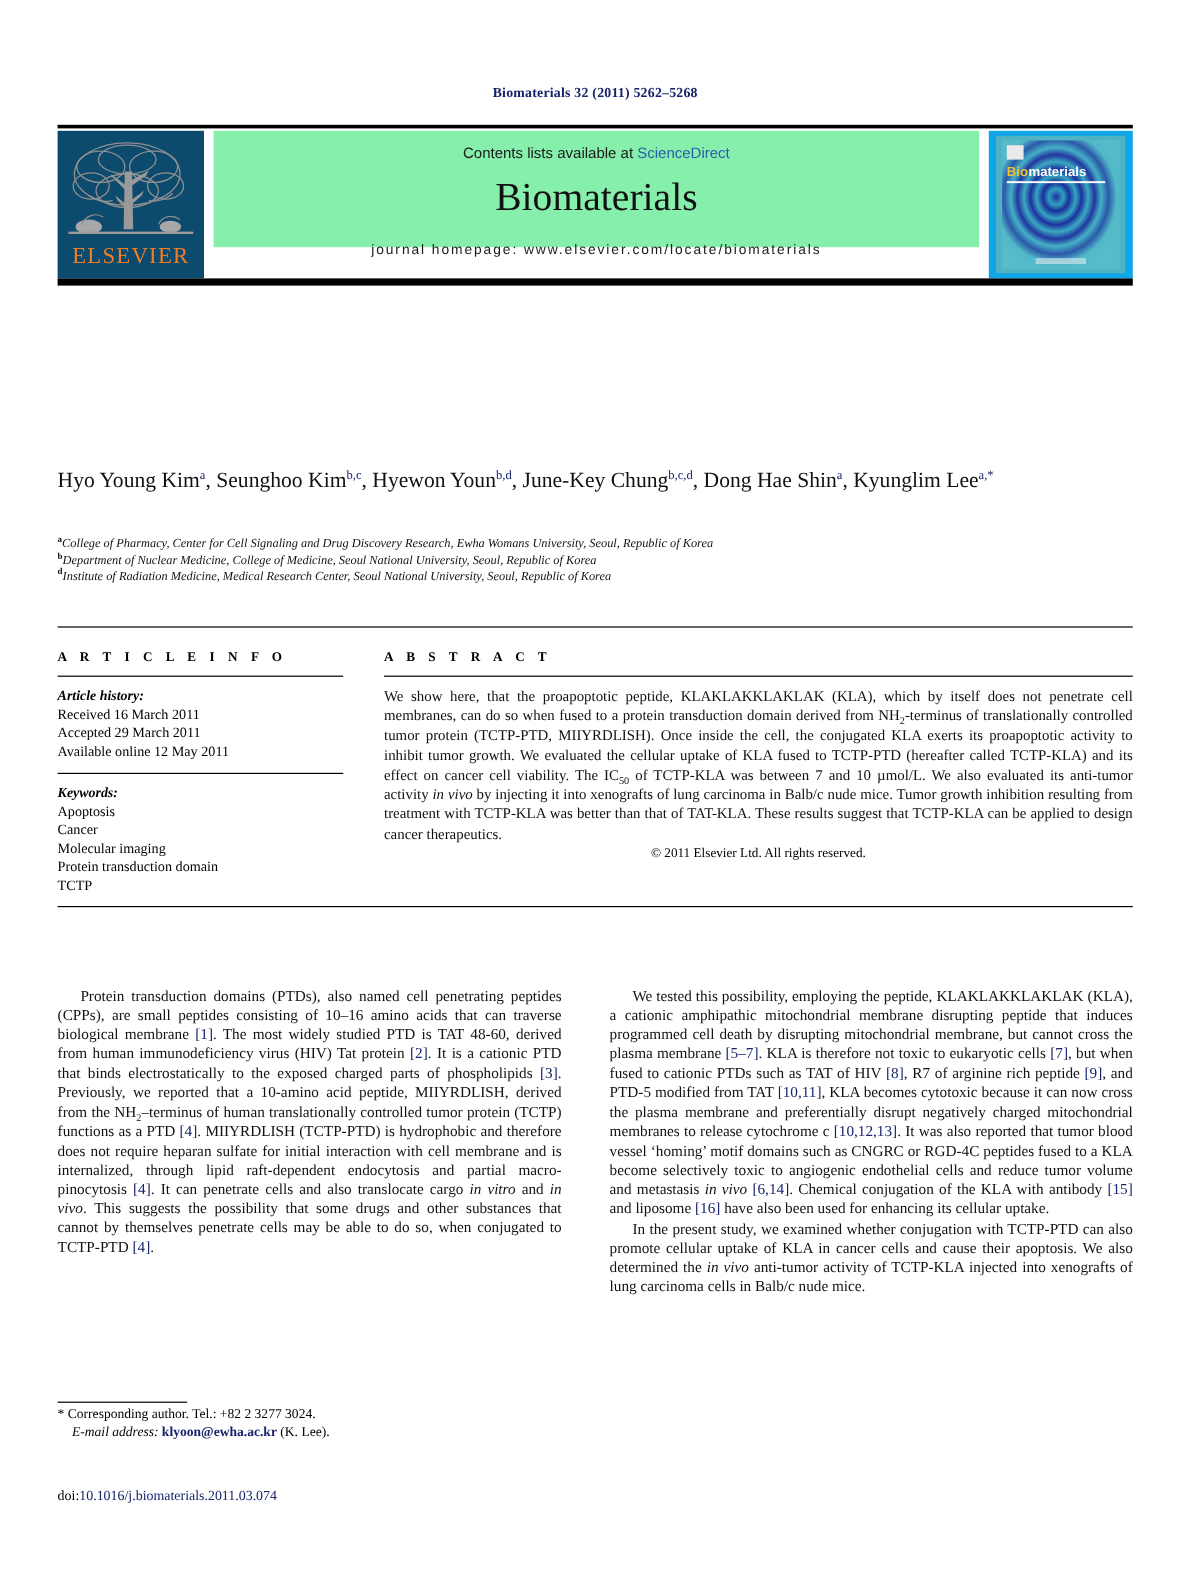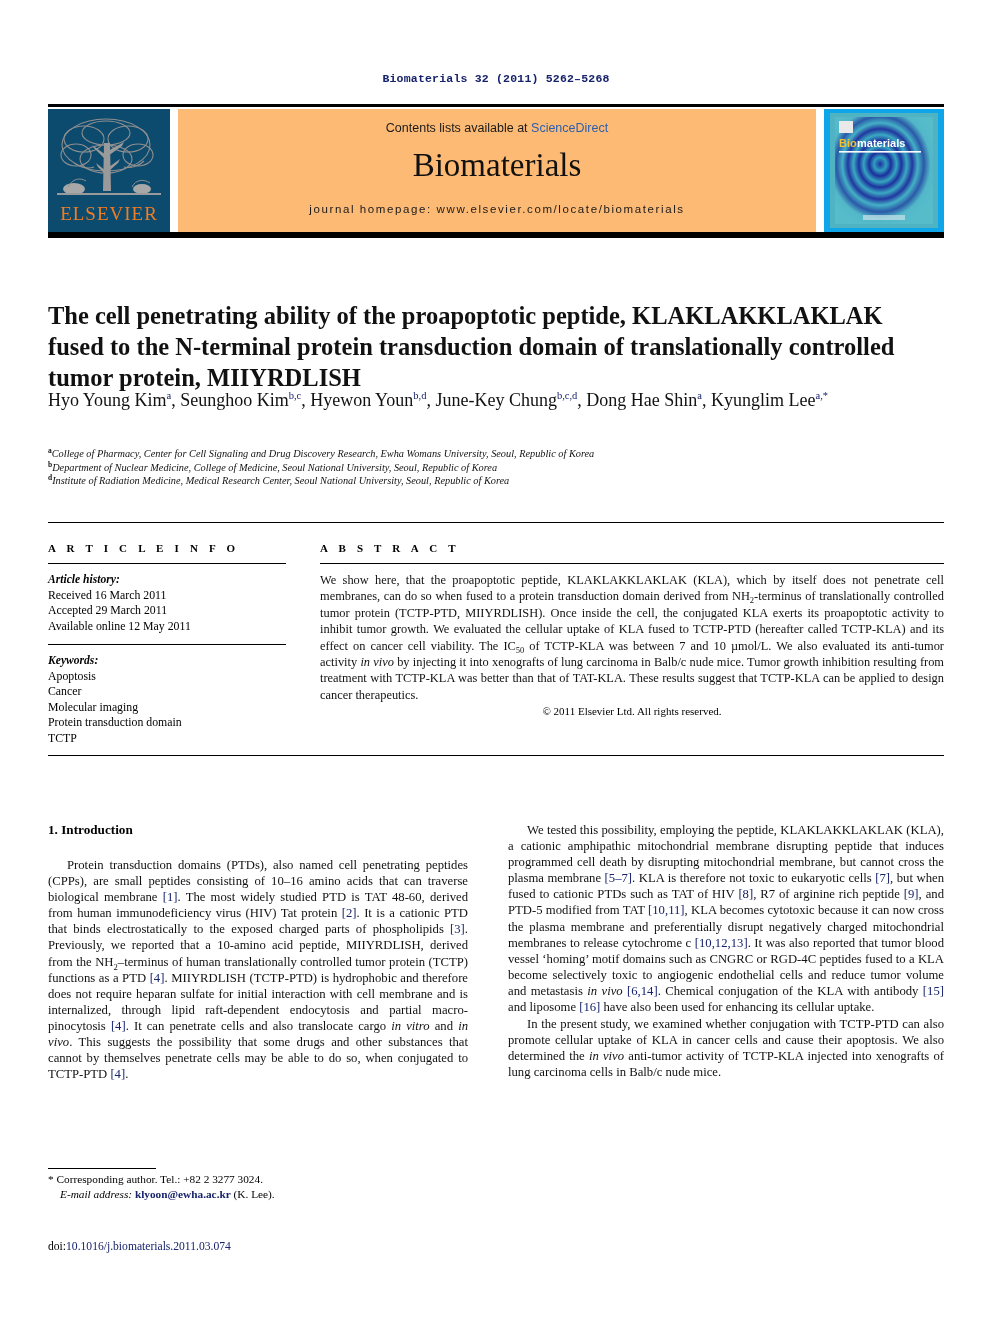--- a/index.html
+++ b/index.html
@@ -21,21 +21,21 @@
     width: 992px;
     height: 1323px;
   }
 
   
   .running-head {
     position: absolute;
     left: 0; top: 72px;
     width: 992px;
     text-align: center;
-    font-family: Liberation Mono, monospace;
+    font-family: Liberation Serif, serif;
     font-weight: bold;
     font-size: 11.5px;
     letter-spacing: .2px;
     color: #16226b;
   }
 
   
   .masthead {
     position: absolute;
     left: 48px; top: 104px;
@@ -77,22 +77,22 @@
     font-family: "Liberation Serif", serif;
     font-size: 19px;
     letter-spacing: 1px;
     color: #ef7d22;
   }
 
   .mast-center {
     position: absolute;
     left: 130px; top: 5px;
     width: 638px;
-    height: 123px;
-    background: #fdba74;
+    height: 97px;
+    background: #86efac;
   }
   .contents-line {
     position: absolute;
     left: 0; top: 12px;
     width: 638px;
     text-align: center;
     font-family: "Liberation Sans", sans-serif;
     font-size: 12.5px;
     color: #1a1a1a;
   }
@@ -411,21 +411,20 @@
           <text x="27" y="34" font-family="Liberation Sans, sans-serif" font-size="11" font-weight="bold" fill="#ffffff">materials</text>
         </g>
         <rect x="9" y="38" width="82" height="1.6" fill="#ffffff"></rect>
         <rect x="33" y="102" width="42" height="5" fill="#c9e3e8" opacity="0.7"></rect>
       </svg>
     </div>
 
     <div class="mast-rule-bottom"></div>
   </div>
 
-  <h1 class="title">The cell penetrating ability of the proapoptotic peptide, KLAKLAKKLAKLAK fused to the N-terminal protein transduction domain of translationally controlled tumor protein, MIIYRDLISH</h1>
 
   <div class="authors"><span>Hyo Young Kim</span><sup>a</sup>, <span>Seunghoo Kim</span><sup>b,c</sup>, <span>Hyewon Youn</span><sup>b,d</sup>, <span>June-Key Chung</span><sup>b,c,d</sup>, <span>Dong Hae Shin</span><sup>a</sup>, <span>Kyunglim Lee</span><sup>a,*</sup></div>
 
   <div class="affiliations">
       <div><span class="mark">a</span>College of Pharmacy, Center for Cell Signaling and Drug Discovery Research, Ewha Womans University, Seoul, Republic of Korea</div>
       <div><span class="mark">b</span>Department of Nuclear Medicine, College of Medicine, Seoul National University, Seoul, Republic of Korea</div>
       <div><span class="mark">d</span>Institute of Radiation Medicine, Medical Research Center, Seoul National University, Seoul, Republic of Korea</div>
     </div>
 
   <div class="panel-rule-top"></div>
@@ -454,21 +453,20 @@
   <div class="abs-col">
     <div class="sec-head">A B S T R A C T</div>
     <div class="hr-thin"></div>
     <div class="abstract-body">
       We show here, that the proapoptotic peptide, KLAKLAKKLAKLAK (KLA), which by itself does not penetrate cell membranes, can do so when fused to a protein transduction domain derived from NH<sub>2</sub>-terminus of translationally controlled tumor protein (TCTP-PTD, MIIYRDLISH). Once inside the cell, the conjugated KLA exerts its proapoptotic activity to inhibit tumor growth. We evaluated the cellular uptake of KLA fused to TCTP-PTD (hereafter called TCTP-KLA) and its effect on cancer cell viability. The IC<sub>50</sub> of TCTP-KLA was between 7 and 10 µmol/L. We also evaluated its anti-tumor activity <i>in vivo</i> by injecting it into xenografts of lung carcinoma in Balb/c nude mice. Tumor growth inhibition resulting from treatment with TCTP-KLA was better than that of TAT-KLA. These results suggest that TCTP-KLA can be applied to design cancer therapeutics.
     </div>
     <div class="copyright">© 2011 Elsevier Ltd. All rights reserved.</div>
   </div>
 
   <div class="col-left">
-    <div class="h2">1. Introduction</div>
     <p class="para">
       Protein transduction domains (PTDs), also named cell penetrating peptides (CPPs), are small peptides consisting of 10–16 amino acids that can traverse biological membrane <span class="ref">[1]</span>. The most widely studied PTD is TAT 48-60, derived from human immunodeficiency virus (HIV) Tat protein <span class="ref">[2]</span>. It is a cationic PTD that binds electrostatically to the exposed charged parts of phospholipids <span class="ref">[3]</span>. Previously, we reported that a 10-amino acid peptide, MIIYRDLISH, derived from the NH<sub>2</sub>–terminus of human translationally controlled tumor protein (TCTP) functions as a PTD <span class="ref">[4]</span>. MIIYRDLISH (TCTP-PTD) is hydrophobic and therefore does not require heparan sulfate for initial interaction with cell membrane and is internalized, through lipid raft-dependent endocytosis and partial macro-pinocytosis <span class="ref">[4]</span>. It can penetrate cells and also translocate cargo <i>in vitro</i> and <i>in vivo</i>. This suggests the possibility that some drugs and other substances that cannot by themselves penetrate cells may be able to do so, when conjugated to TCTP-PTD <span class="ref">[4]</span>.
     </p>
   </div>
 
   <div class="col-right">
     <p class="para">
       We tested this possibility, employing the peptide, KLAKLAKKLAKLAK (KLA), a cationic amphipathic mitochondrial membrane disrupting peptide that induces programmed cell death by disrupting mitochondrial membrane, but cannot cross the plasma membrane <span class="ref">[5–7]</span>. KLA is therefore not toxic to eukaryotic cells <span class="ref">[7]</span>, but when fused to cationic PTDs such as TAT of HIV <span class="ref">[8]</span>, R7 of arginine rich peptide <span class="ref">[9]</span>, and PTD-5 modified from TAT <span class="ref">[10,11]</span>, KLA becomes cytotoxic because it can now cross the plasma membrane and preferentially disrupt negatively charged mitochondrial membranes to release cytochrome c <span class="ref">[10,12,13]</span>. It was also reported that tumor blood vessel ‘homing’ motif domains such as CNGRC or RGD-4C peptides fused to a KLA become selectively toxic to angiogenic endothelial cells and reduce tumor volume and metastasis <i>in vivo</i> <span class="ref">[6,14]</span>. Chemical conjugation of the KLA with antibody <span class="ref">[15]</span> and liposome <span class="ref">[16]</span> have also been used for enhancing its cellular uptake.
     </p>
     <p class="para">

